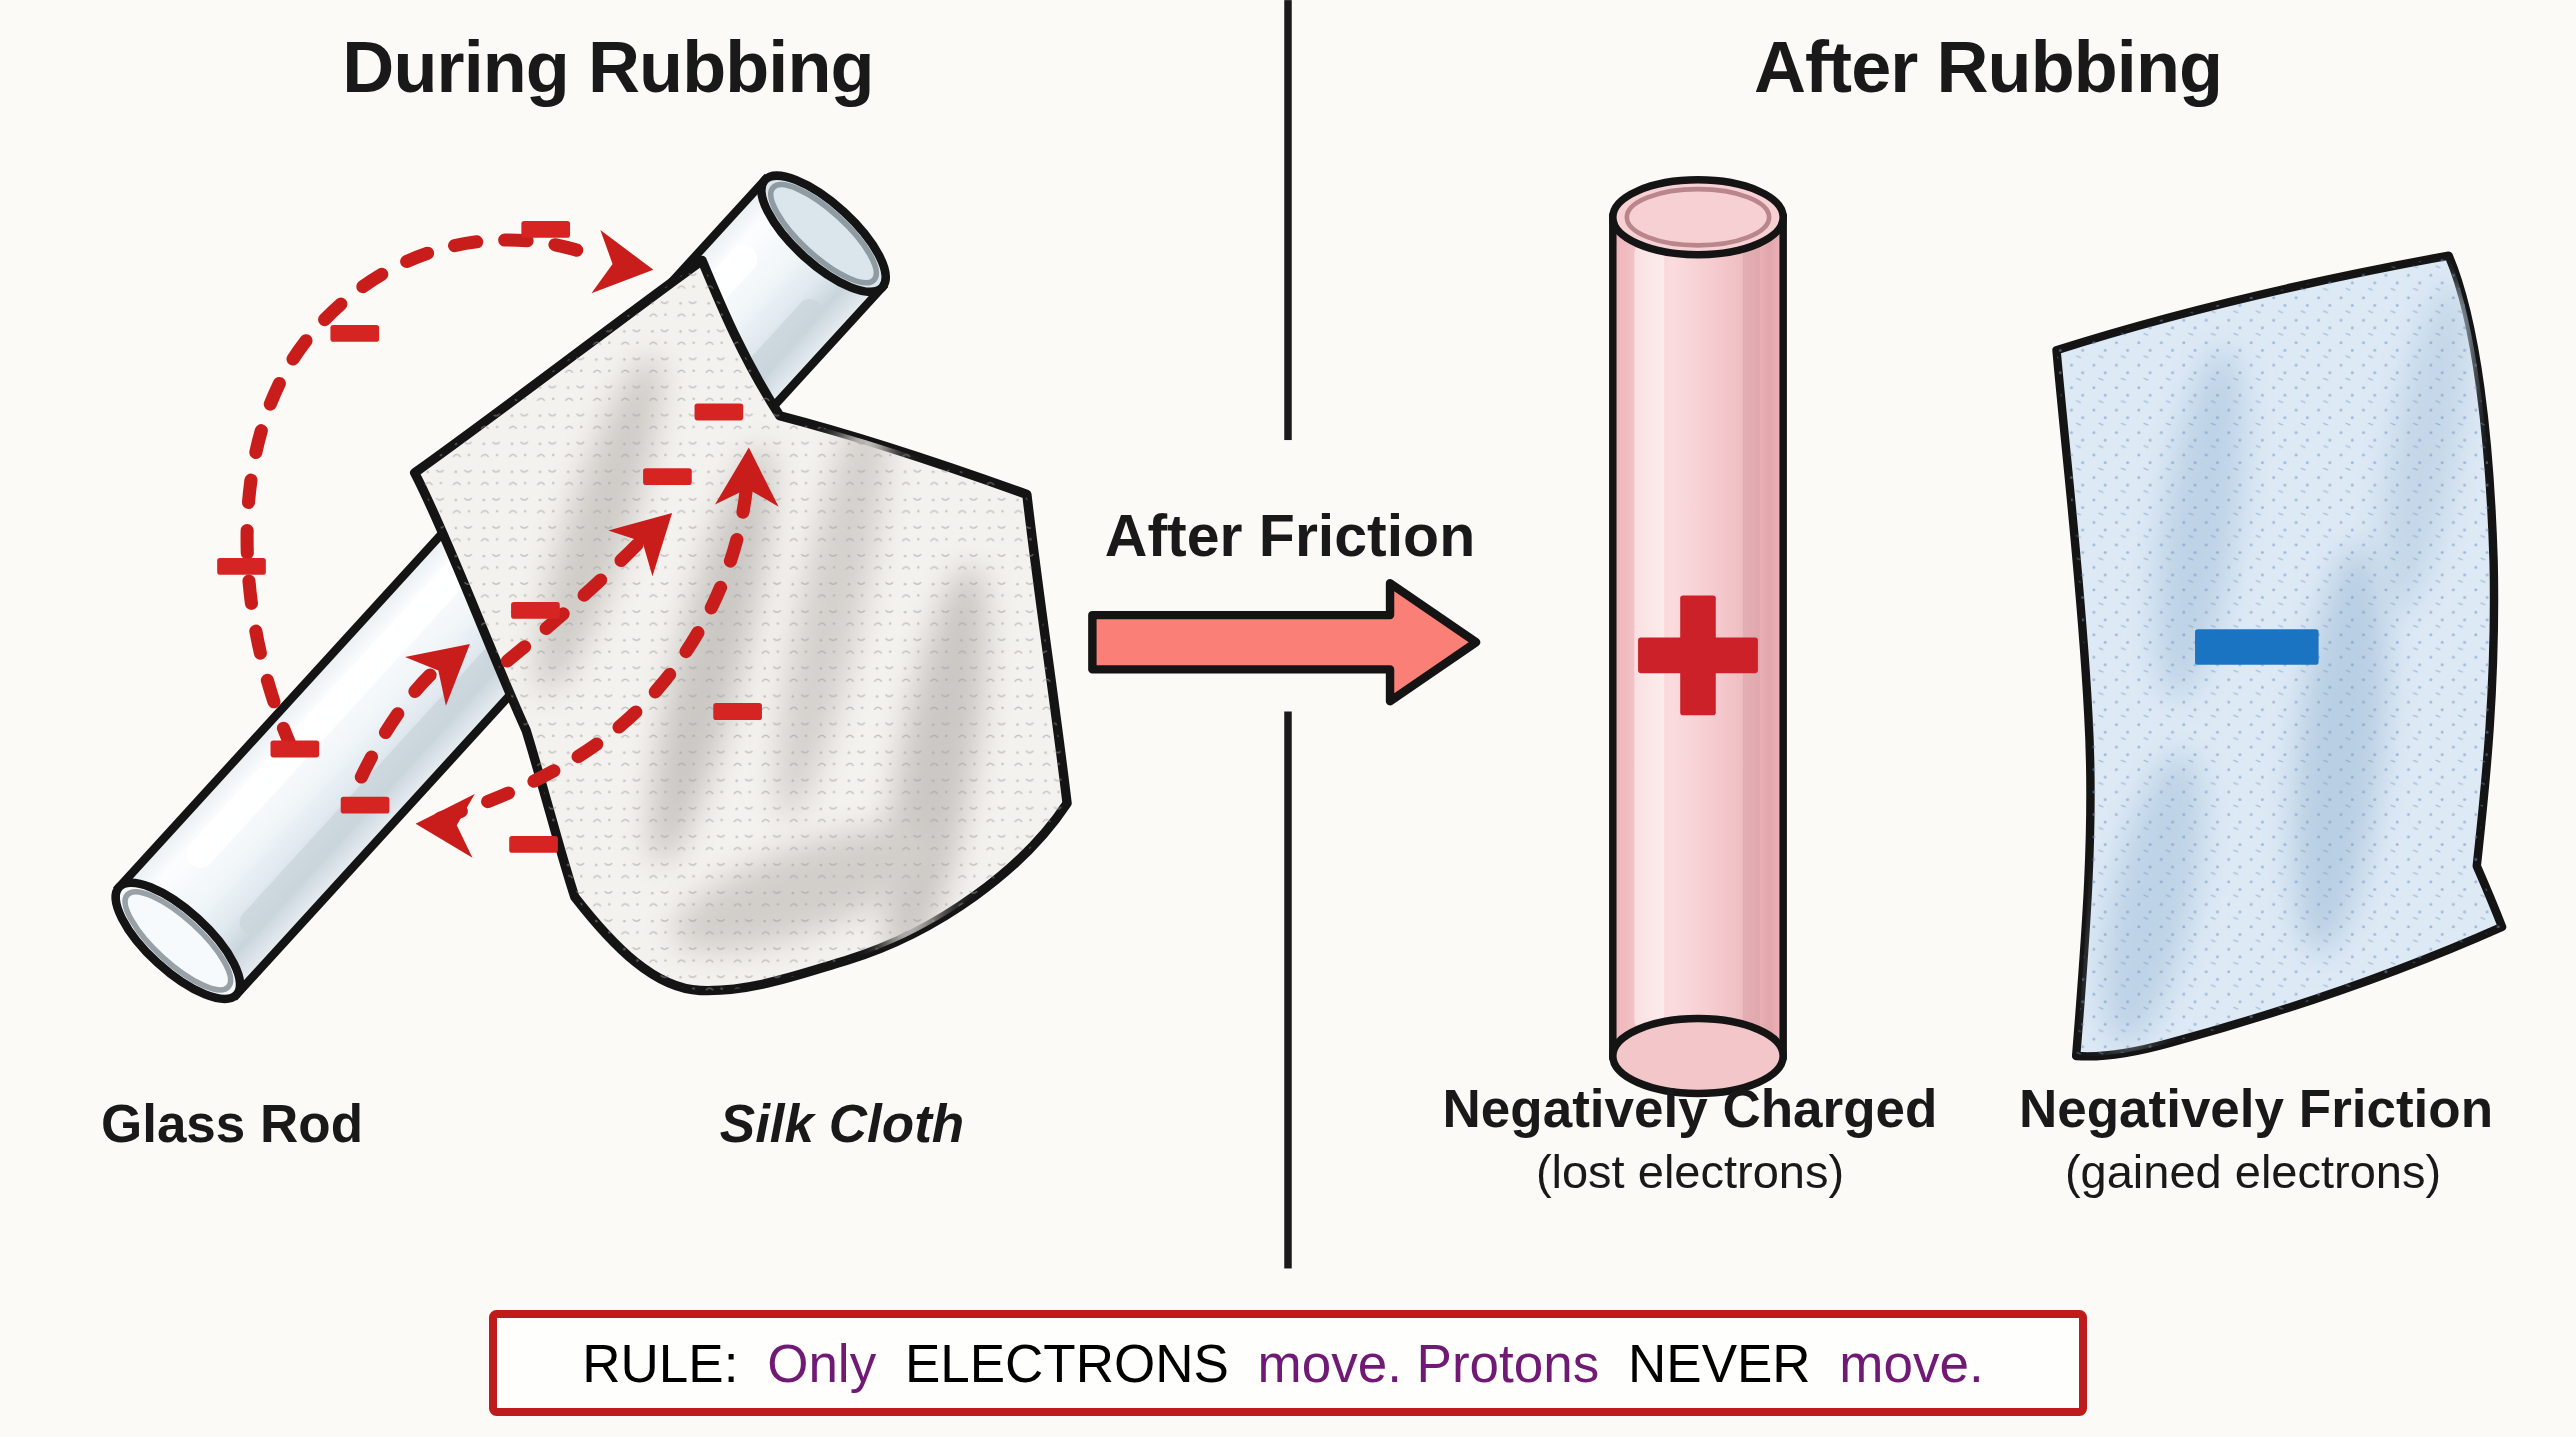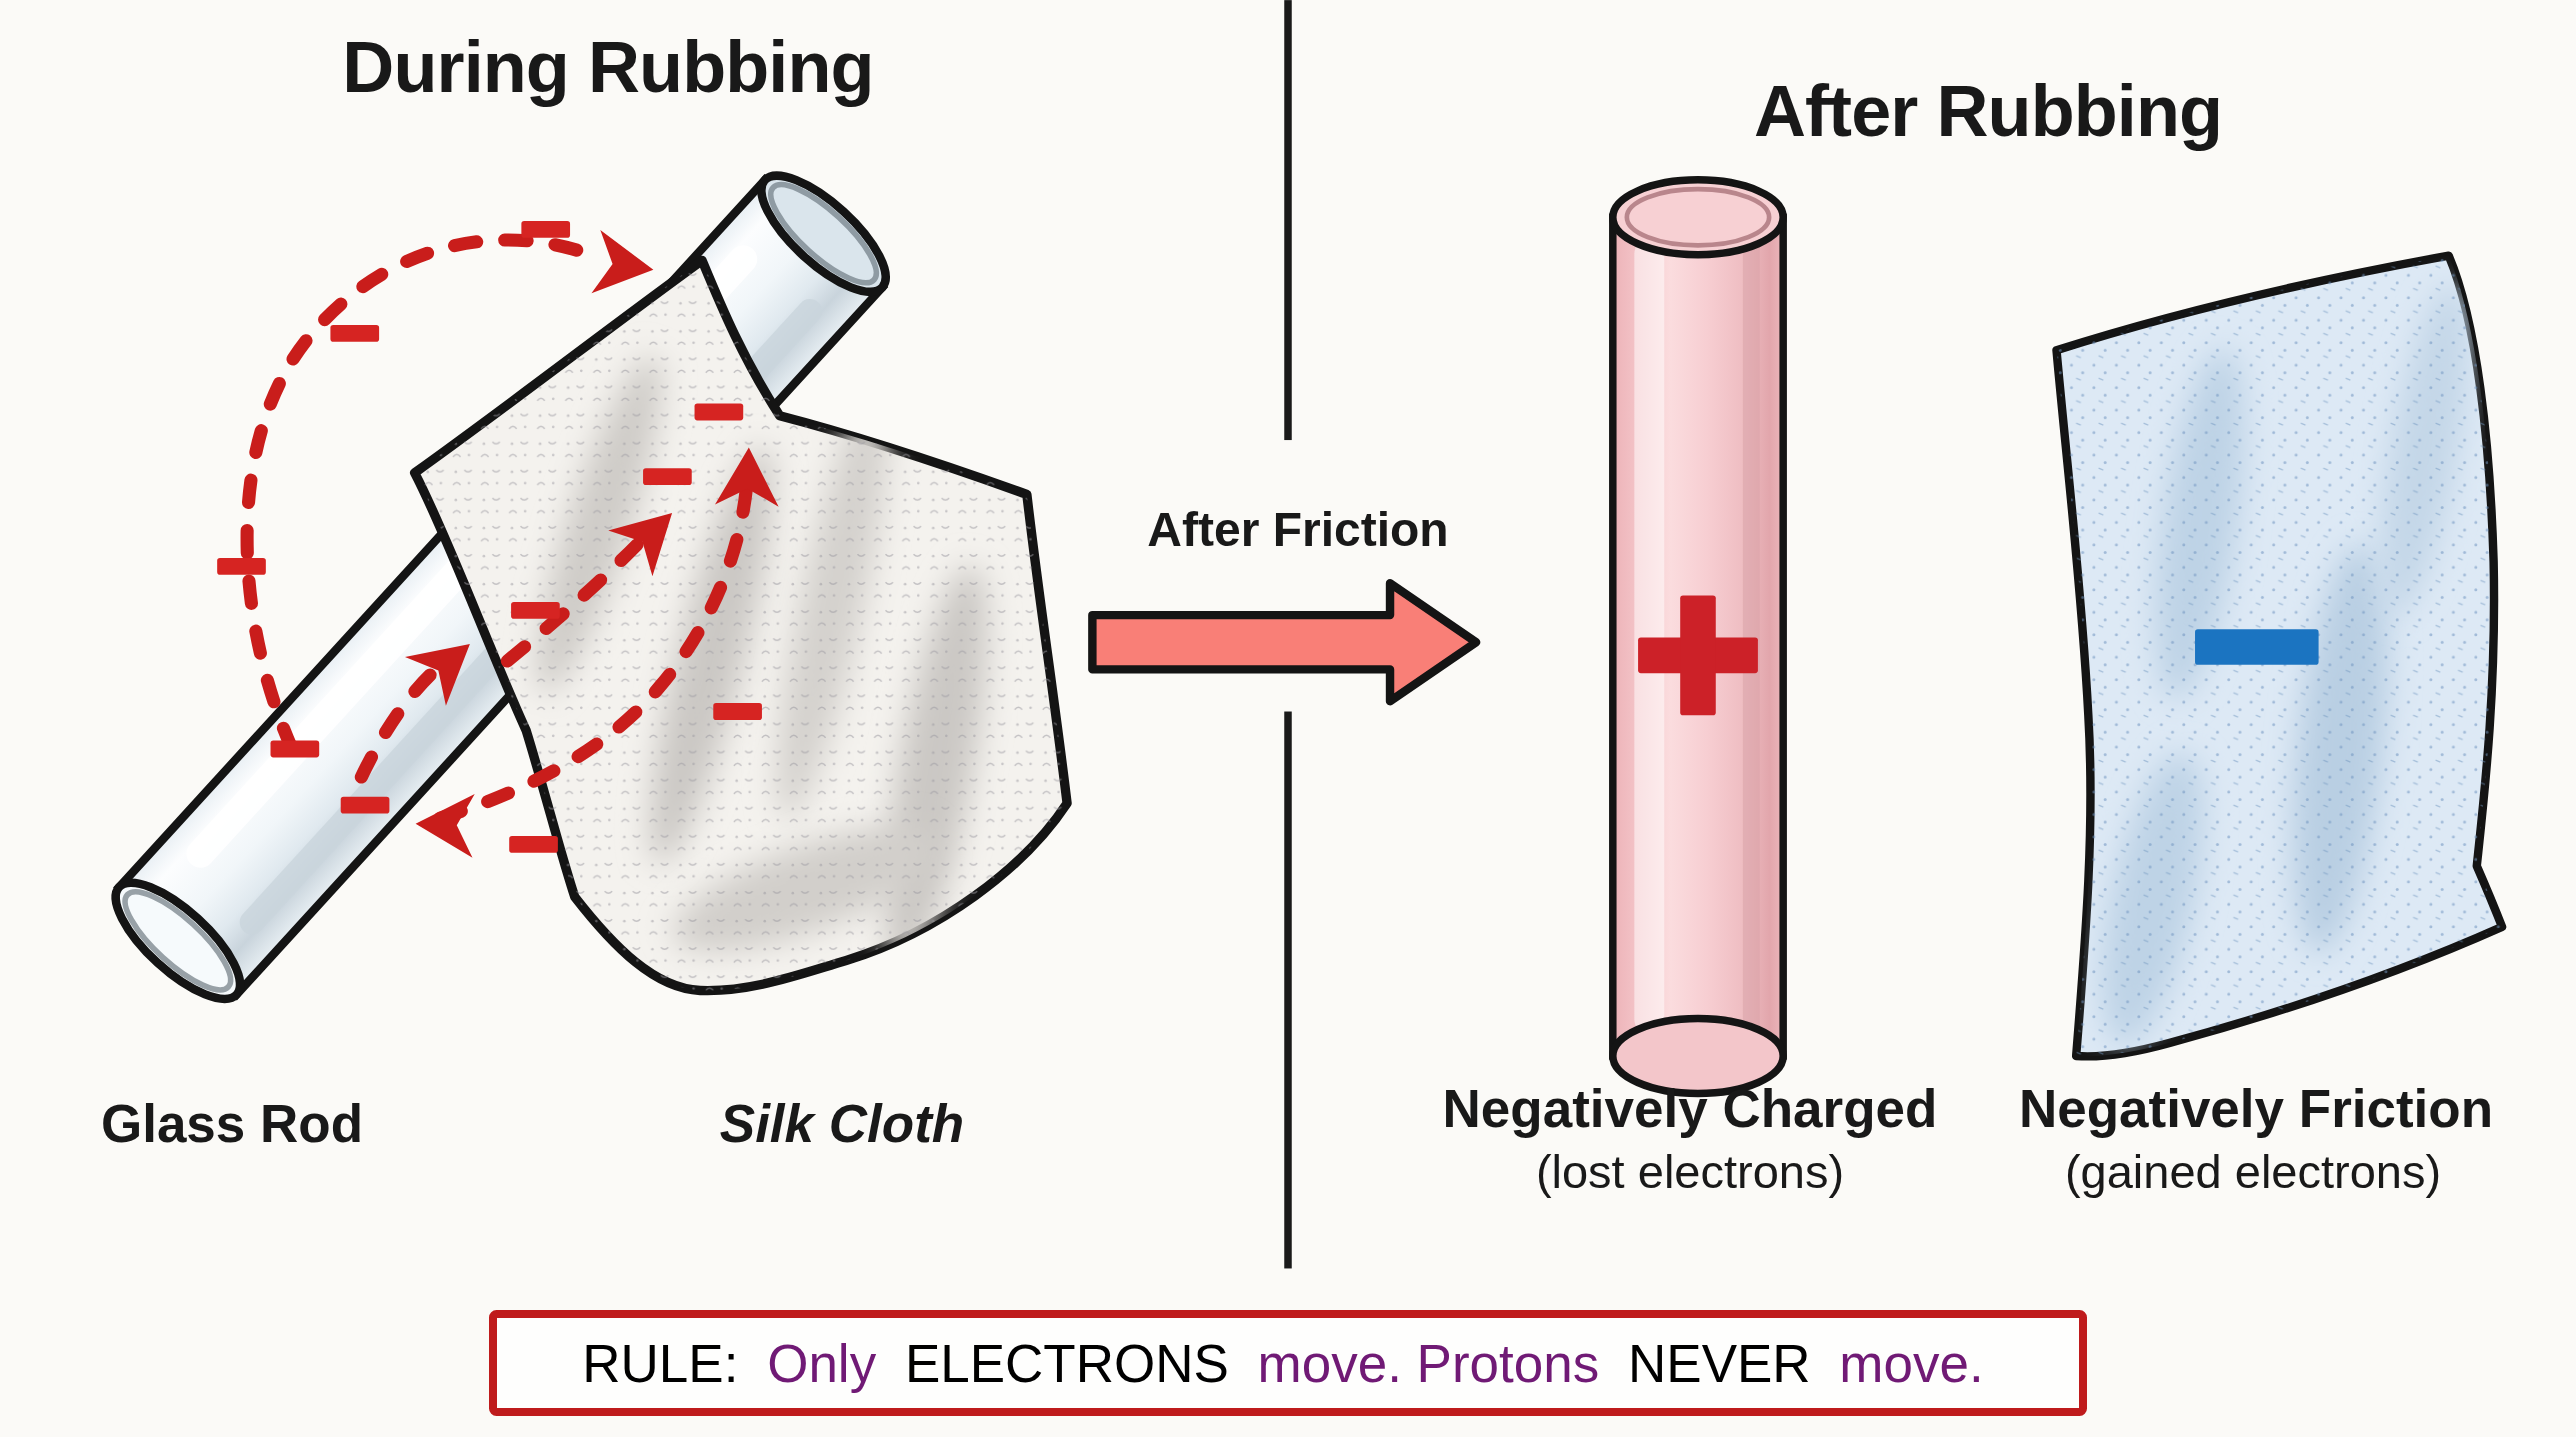--- a/index.html
+++ b/index.html
@@ -3,21 +3,21 @@
 <meta charset="utf-8">
 <style>
   html,body{margin:0;padding:0;background:#e8e8e8;}
   .stage{
     position:relative;width:2576px;height:1438px;background:#FBFAF7;
     overflow:hidden;font-family:"Liberation Sans",sans-serif;
   }
   .stage svg{position:absolute;left:0;top:0;}
   .txt{position:absolute;transform:translateX(-50%);white-space:nowrap;color:#191919;}
   .title{font-size:72px;font-weight:800;letter-spacing:-0.9px;}
-  .arrow-label{font-size:48px;font-weight:800;margin-left:8px;}
+  .arrow-label{font-size:59px;font-weight:800;}
   .obj-label{font-size:53px;font-weight:800;}
   .sub-label{font-size:47px;font-weight:400;}
   .rule-box{
     position:absolute;left:489px;top:1310px;width:1582px;height:90px;
     border:8.4px solid #BF1B1C;border-radius:7.5px;background:#FEFEFD;
     display:flex;align-items:center;justify-content:center;
   }
   .rule-text{font-size:53px;white-space:nowrap;}
   .rule-text span{margin-right:14px;}
   .rule-text span:last-child{margin-right:10px;}
@@ -148,21 +148,21 @@
         <ellipse cx="2500" cy="800" rx="46" ry="220" fill="#B9CFE3" filter="url(#soft)" transform="rotate(6 2500 800)"></ellipse>
         <ellipse cx="2590" cy="480" rx="36" ry="180" fill="#C4D7E8" filter="url(#soft)" transform="rotate(10 2590 480)"></ellipse>
         <ellipse cx="2300" cy="960" rx="44" ry="160" fill="#BED3E6" filter="url(#soft)" transform="rotate(12 2300 960)"></ellipse>
       </g>
       <path d="M 2197,374 C 2336,330 2478,298 2616,273 C 2646,344 2660,470 2664,600 C 2667,738 2654,850 2646,925 C 2656,948 2666,972 2673,990 C 2556,1042 2436,1082 2318,1114 C 2282,1124 2244,1130 2218,1128 C 2228,1004 2238,884 2231,764 C 2224,628 2208,496 2197,374 Z" fill="url(#blueTex)" stroke="none"></path>
       <rect x="2345" y="672" width="132" height="38" rx="3" fill="#1B74C1"></rect>
     </g>
   </svg>
 
   <div class="txt title" style="left:608px;top:26px;">During Rubbing</div>
-  <div class="txt title" style="left:1988px;top:26px;margin-top:44px;">After Rubbing</div>
+  <div class="txt title" style="left:1988px;top:26px;">After Rubbing</div>
 
   <div class="txt arrow-label" style="left:1290px;top:502px;">After Friction</div>
 
   <div class="txt obj-label" style="left:232px;top:1093px;">Glass Rod</div>
   <div class="txt obj-label" style="left:842px;top:1093px;font-style:italic;">Silk Cloth</div>
 
   <div class="txt obj-label" style="left:1690px;top:1078px;">Negatively Charged</div>
   <div class="txt sub-label" style="left:1690px;top:1144px;">(lost electrons)</div>
   <div class="txt obj-label" style="left:2256px;top:1078px;">Negatively Friction</div>
   <div class="txt sub-label" style="left:2253px;top:1144px;">(gained electrons)</div>

